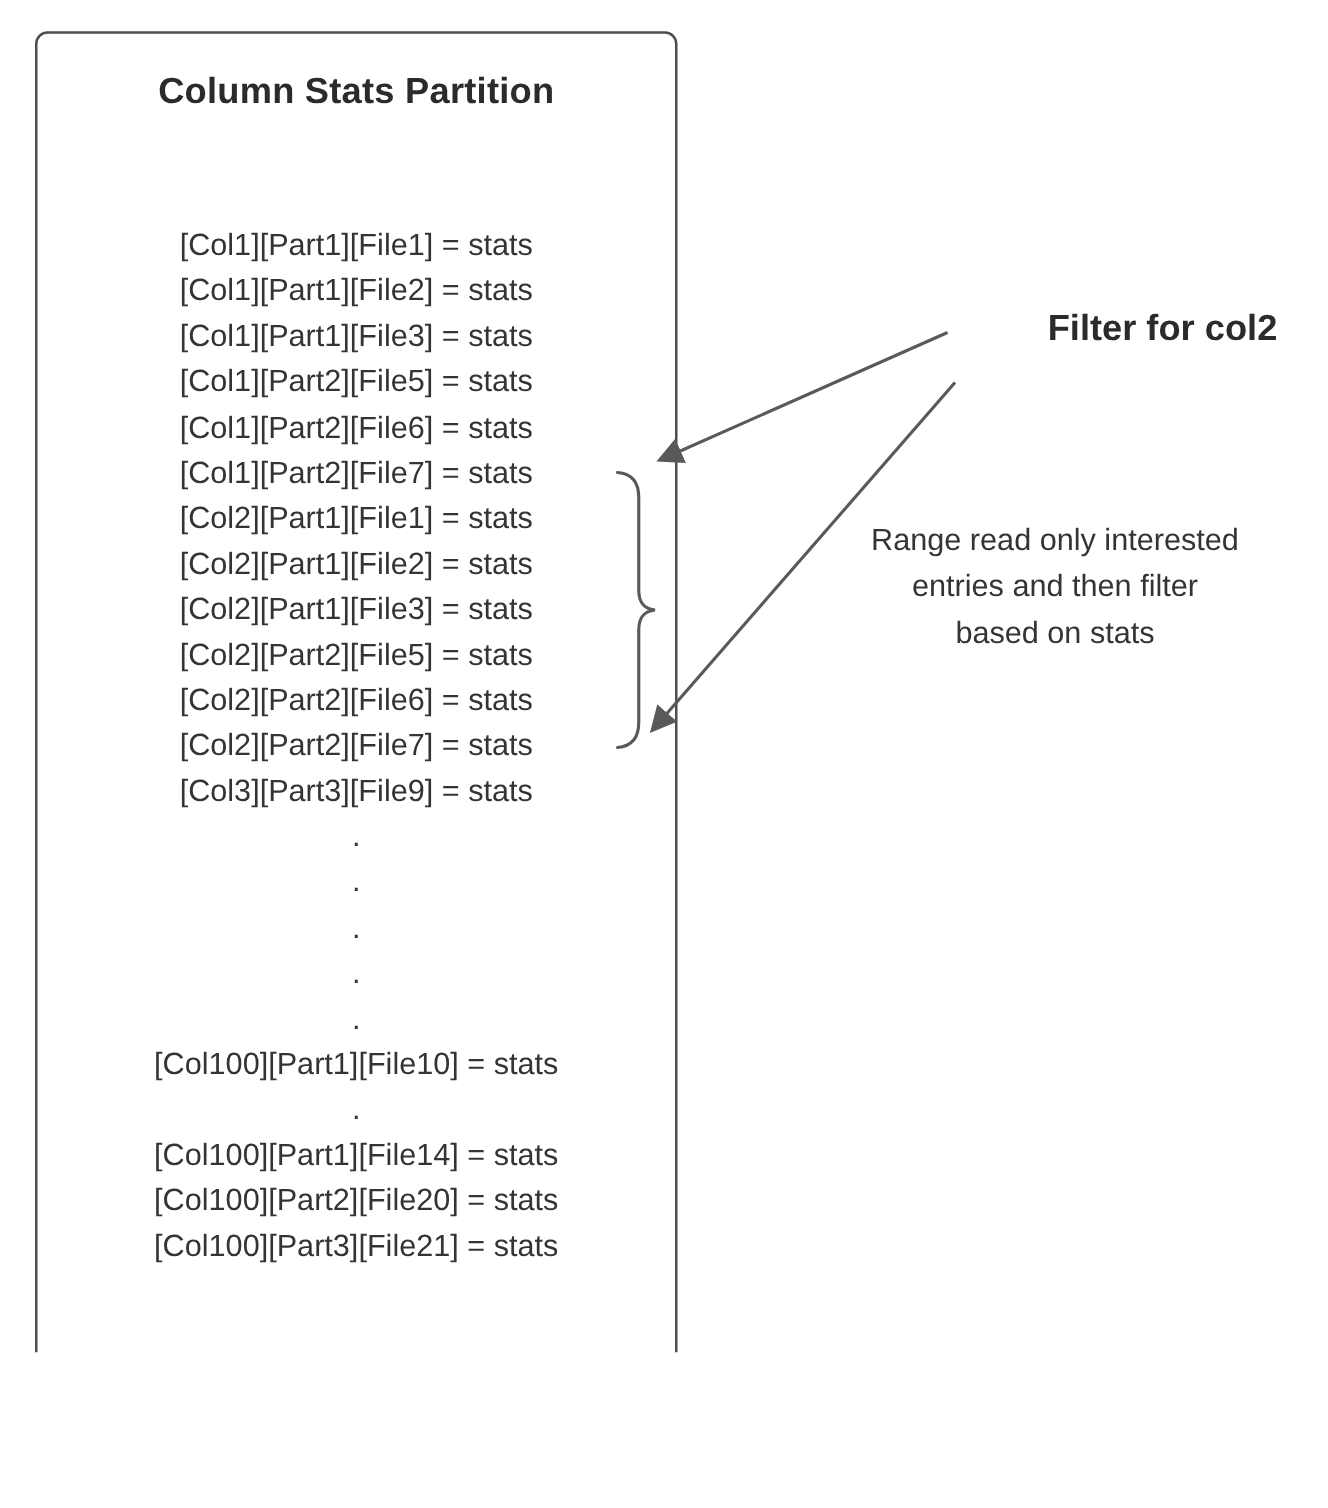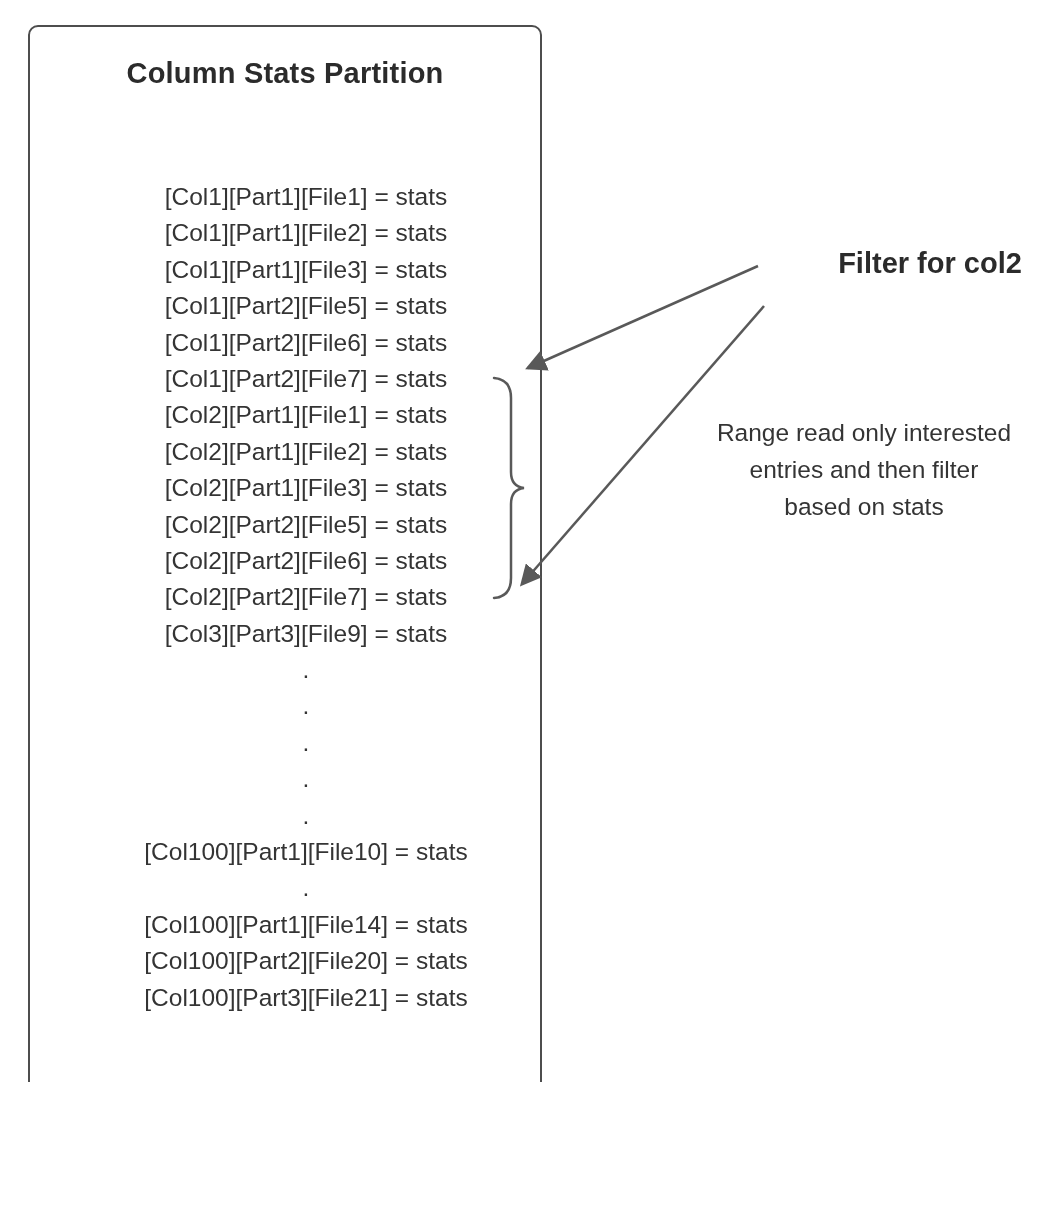--- a/index.html
+++ b/index.html
@@ -14,29 +14,29 @@
     box-sizing:border-box;
   }
   .box-title {
     position:absolute; left:0; top:30px; width:100%;
     text-align:center; font-size:29px; font-weight:bold;
     color:#2b2b2b; letter-spacing:0.2px;
   }
   .rows {
     position:absolute; left:0; top:152px; width:100%;
     text-align:center; font-size:24.5px; line-height:36.4px;
-    color:#343434; white-space:pre;padding-left:21px;
+    color:#343434; white-space:pre;
   }
   .rows > div { height:36.4px; }
   .filter-label {
     position:absolute; left:796px; top:247px; width:268px;
     text-align:center; font-size:29px; font-weight:bold; color:#2b2b2b;
   }
   .range-note {
-    position:absolute; left:714px; top:414px; width:300px;
+    position:absolute; left:694px; top:414px; width:300px;
     text-align:center; font-size:24.5px; line-height:37px; color:#343434;
   }
   .overlay {
     position:absolute; left:0; top:0; width:1062px; height:1206px;
     pointer-events:none;
   }
 </style>
 </head>
 <body>
 

